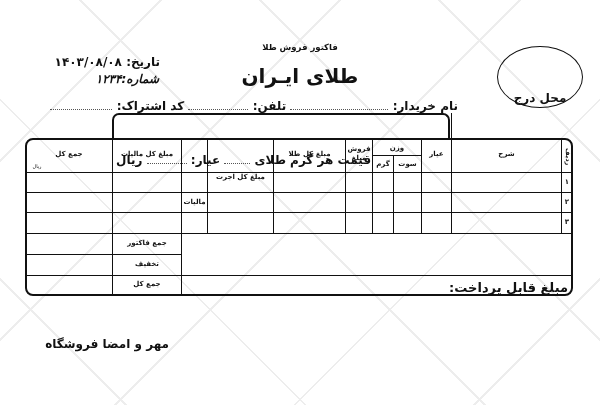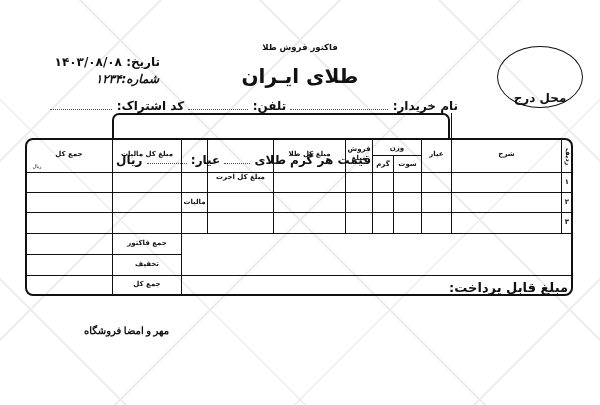--- a/index.html
+++ b/index.html
@@ -131,13 +131,13 @@
 <div class="hd" style="left:113px; top:239px; width:68px;">جمع فاکتور</div>
 <div class="hd" style="left:113px; top:260px; width:68px;">تخفیف</div>
 <div class="hd" style="left:113px; top:280px; width:68px;">جمع کل</div>
 <div class="t" style="right:32px; top:280px; font-size:13px;">مبلغ قابل پرداخت:</div>
 
 <div class="cell-i" style="left:26px; top:234px; width:86px; height:20px;"></div>
 <div class="cell-i" style="left:26px; top:255px; width:86px; height:20px;"></div>
 <div class="cell-i" style="left:26px; top:276px; width:86px; height:19px;"></div>
 <div class="cell-i" style="left:182px; top:276px; width:290px; height:19px;"></div>
 
-<div class="t" style="right:431px; top:325px; font-size:10px;font-family:Liberation Serif, serif;">مهر و امضا فروشگاه</div>
+<div class="t" style="right:431px; top:337px; font-size:12px;">مهر و امضا فروشگاه</div>
 
 </body></html>

